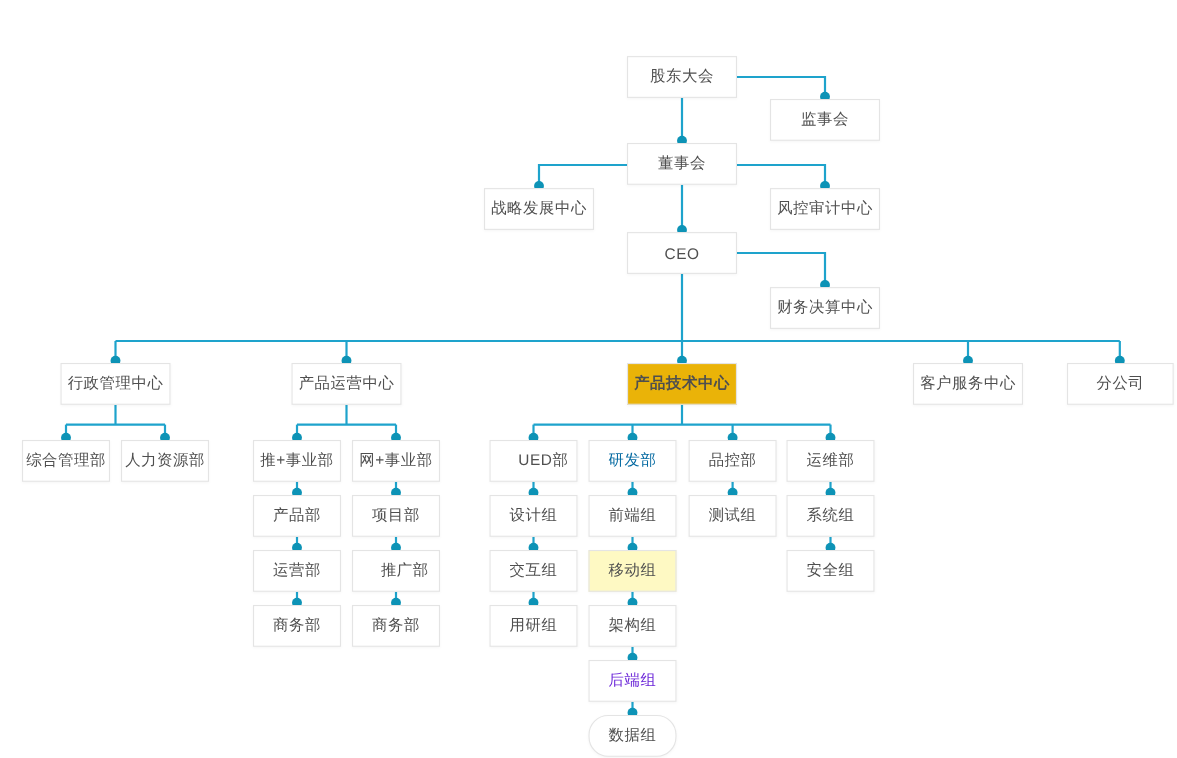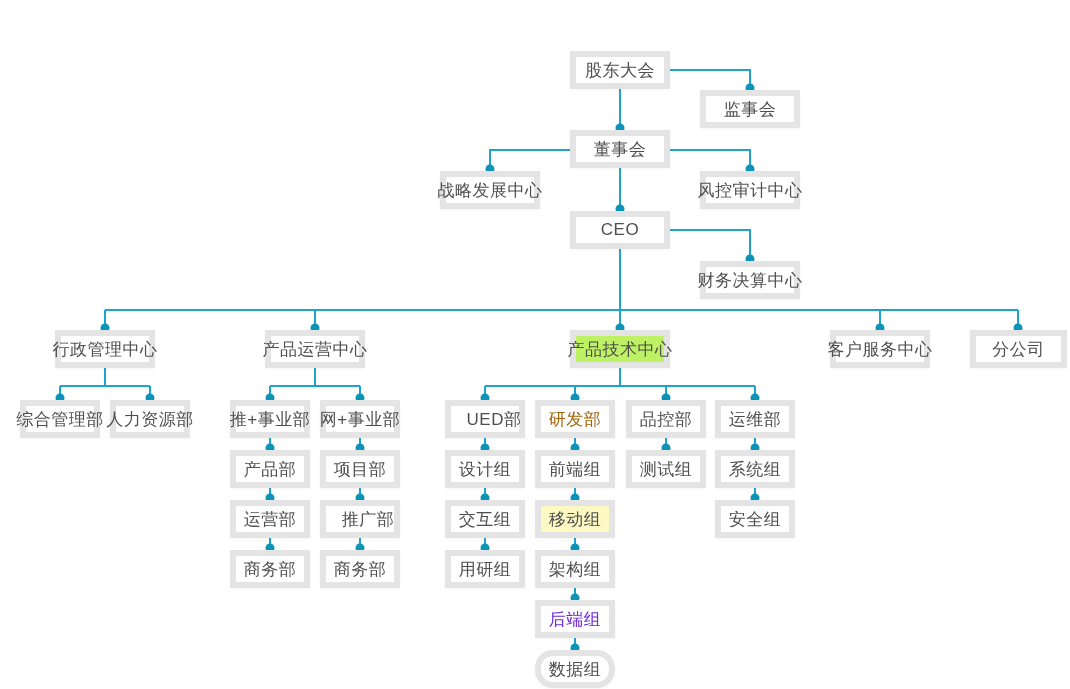--- a/index.html
+++ b/index.html
@@ -13,27 +13,27 @@
   }
   #connectors {
     position: absolute;
     left: 0; top: 0;
     width: 1070px; height: 689px;
   }
   .node {
     position: absolute;
     height: 38px;
     background: #ffffff;
-    border: 6px solid #0f766e;
+    border: 1px solid #0f766e;
     box-sizing: border-box;
     display: flex;
     align-items: center;
     justify-content: center;
     box-shadow: 0 1px 3px rgba(0,0,0,0.04);
-    font-size: 17px;
+    font-size: 14px;
     color: #4f4f4f;
     letter-spacing: 0.5px;
     white-space: nowrap;
   }
 </style>
 </head>
 <body>
 
 <div id="canvas">
   <svg id="connectors" xmlns="http://www.w3.org/2000/svg">
@@ -138,21 +138,21 @@
       </div>
       <div class="node" style="left: 700px; top: 261px; width: 100px; height: 38px; background: rgb(255, 255, 255); border-color: rgb(228, 228, 228); color: rgb(79, 79, 79);">
         <span>财务决算中心</span>
       </div>
       <div class="node" style="left: 55px; top: 330px; width: 100px; height: 38px; background: rgb(255, 255, 255); border-color: rgb(228, 228, 228); color: rgb(79, 79, 79);">
         <span>行政管理中心</span>
       </div>
       <div class="node" style="left: 265px; top: 330px; width: 100px; height: 38px; background: rgb(255, 255, 255); border-color: rgb(228, 228, 228); color: rgb(79, 79, 79);">
         <span>产品运营中心</span>
       </div>
-      <div class="node" style="left: 570px; top: 330px; width: 100px; height: 38px; background: #bef264; border-color: rgb(228, 228, 228); color: rgb(79, 79, 79);">
+      <div class="node" style="left: 570px; top: 330px; width: 100px; height: 38px; background: #eab308; border-color: rgb(228, 228, 228); color: rgb(79, 79, 79); font-weight: bold;">
         <span>产品技术中心</span>
       </div>
       <div class="node" style="left: 830px; top: 330px; width: 100px; height: 38px; background: rgb(255, 255, 255); border-color: rgb(228, 228, 228); color: rgb(79, 79, 79);">
         <span>客户服务中心</span>
       </div>
       <div class="node" style="left: 970px; top: 330px; width: 97px; height: 38px; background: rgb(255, 255, 255); border-color: rgb(228, 228, 228); color: rgb(79, 79, 79);">
         <span>分公司</span>
       </div>
       <div class="node" style="left: 20px; top: 400px; width: 80px; height: 38px; background: rgb(255, 255, 255); border-color: rgb(228, 228, 228); color: rgb(79, 79, 79);">
         <span>综合管理部</span>
@@ -180,21 +180,21 @@
       </div>
       <div class="node" style="left: 230px; top: 550px; width: 80px; height: 38px; background: rgb(255, 255, 255); border-color: rgb(228, 228, 228); color: rgb(79, 79, 79);">
         <span>商务部</span>
       </div>
       <div class="node" style="left: 320px; top: 550px; width: 80px; height: 38px; background: rgb(255, 255, 255); border-color: rgb(228, 228, 228); color: rgb(79, 79, 79);">
         <span>商务部</span>
       </div>
       <div class="node" style="left: 445px; top: 400px; width: 80px; height: 38px; background: rgb(255, 255, 255); border-color: rgb(228, 228, 228); color: rgb(79, 79, 79); padding-left: 18px;">
         <span>UED部</span>
       </div>
-      <div class="node" style="left: 535px; top: 400px; width: 80px; height: 38px; background: rgb(255, 255, 255); border-color: rgb(228, 228, 228); color: #a16207;">
+      <div class="node" style="left: 535px; top: 400px; width: 80px; height: 38px; background: rgb(255, 255, 255); border-color: rgb(228, 228, 228); color: #0369a1;">
         <span>研发部</span>
       </div>
       <div class="node" style="left: 626px; top: 400px; width: 80px; height: 38px; background: rgb(255, 255, 255); border-color: rgb(228, 228, 228); color: rgb(79, 79, 79);">
         <span>品控部</span>
       </div>
       <div class="node" style="left: 715px; top: 400px; width: 80px; height: 38px; background: rgb(255, 255, 255); border-color: rgb(228, 228, 228); color: rgb(79, 79, 79);">
         <span>运维部</span>
       </div>
       <div class="node" style="left: 445px; top: 450px; width: 80px; height: 38px; background: rgb(255, 255, 255); border-color: rgb(228, 228, 228); color: rgb(79, 79, 79);">
         <span>设计组</span>

